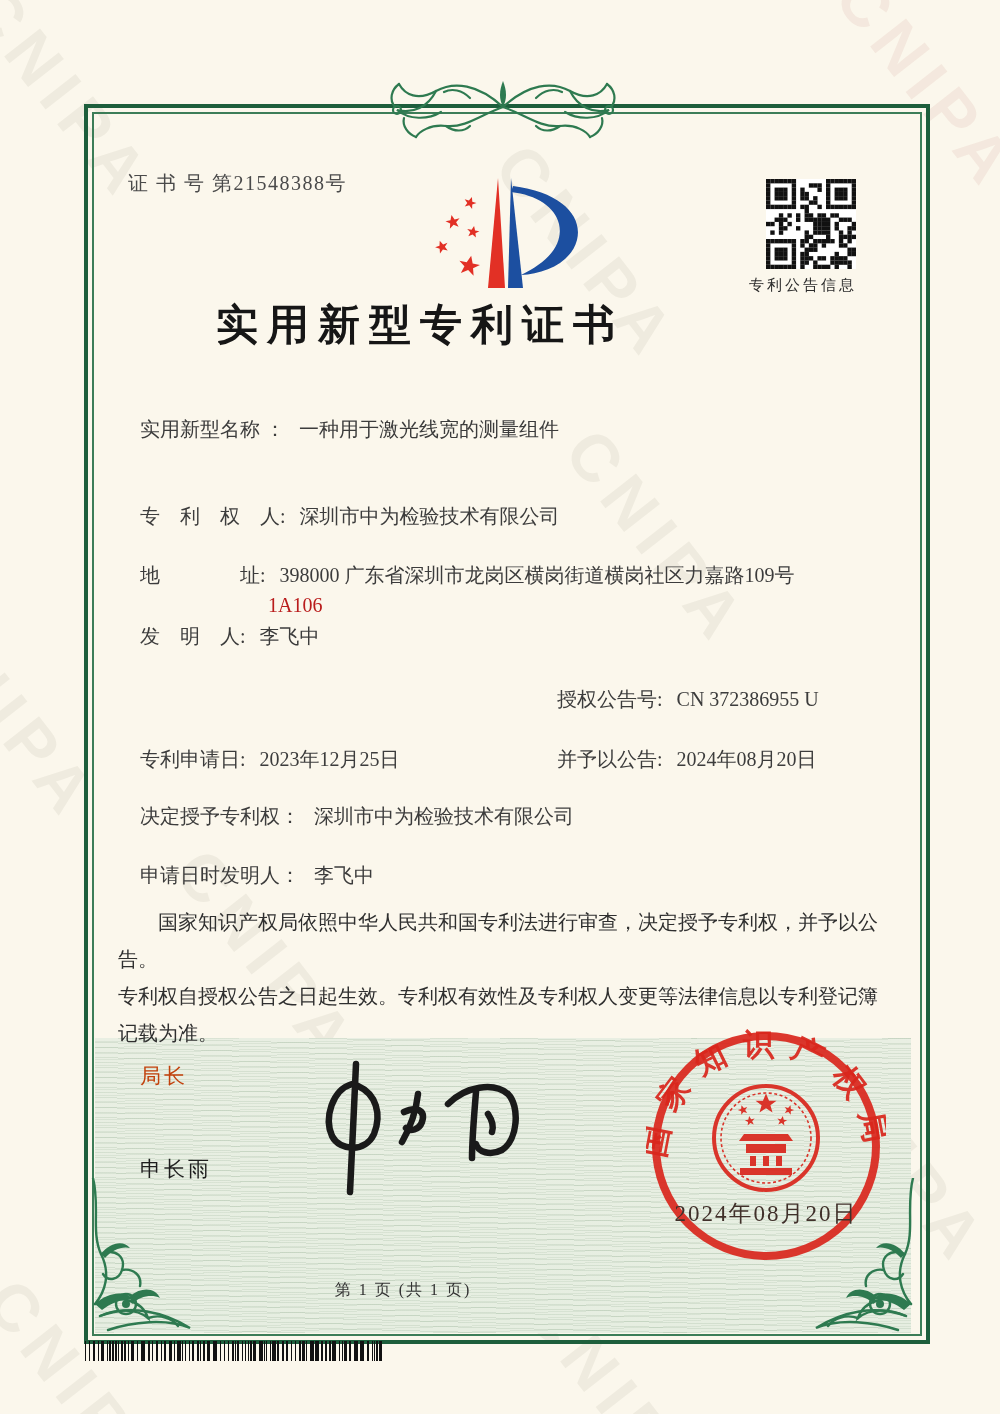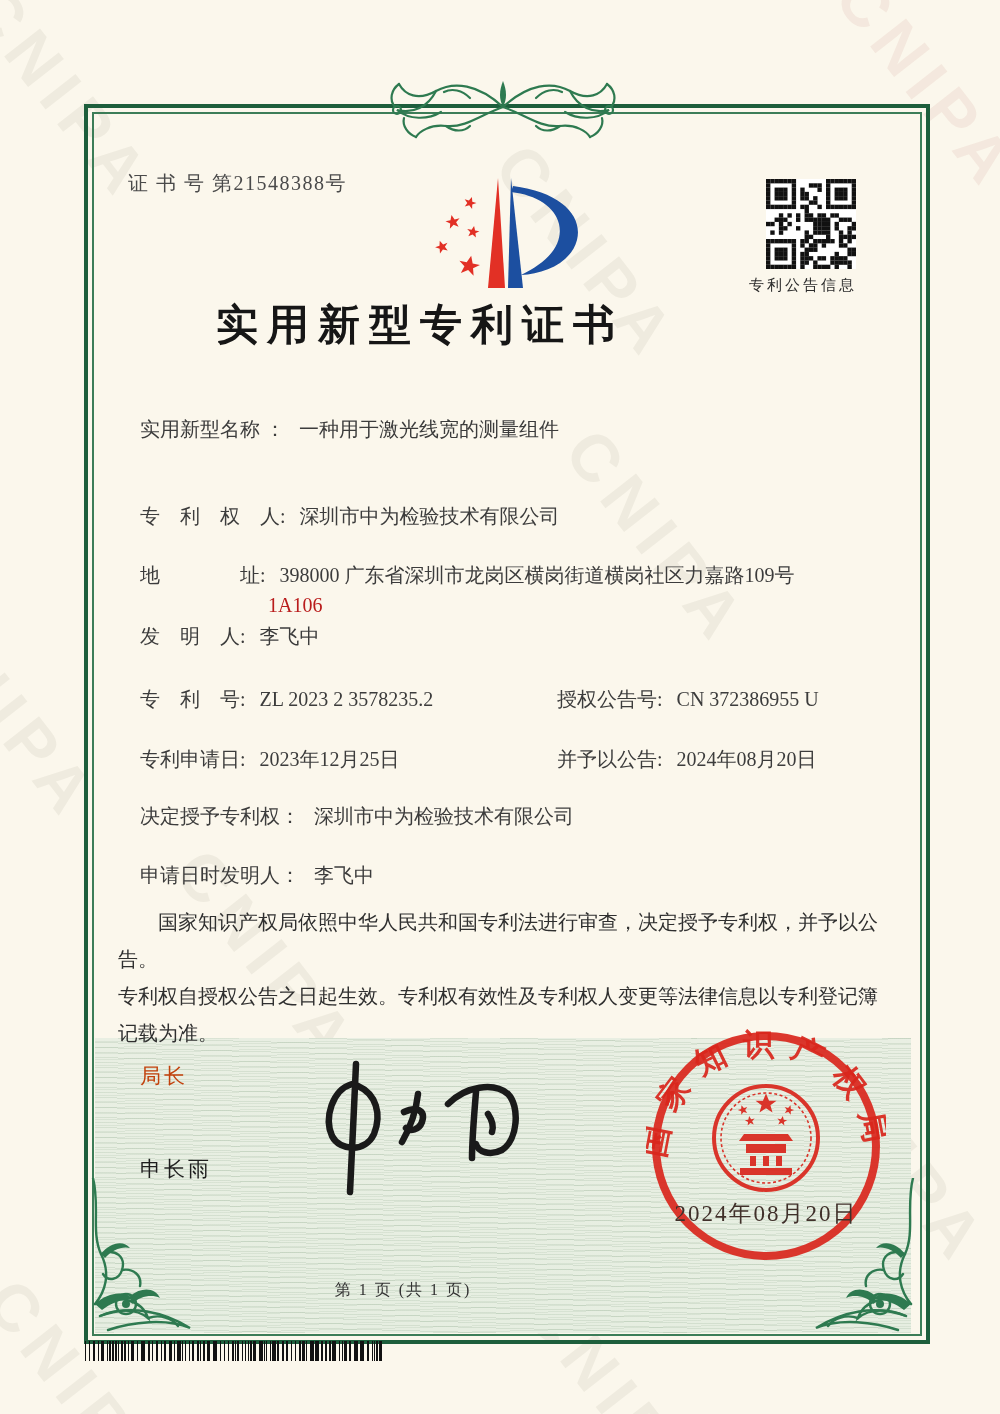--- a/index.html
+++ b/index.html
@@ -377,23 +377,20 @@
   <div class="row" style="top:503px;">
     <span class="lbl">专　利　权　人:</span><span class="val">深圳市中为检验技术有限公司</span>
   </div>
   <div class="row" style="top:562px;">
     <span class="lbl">地　　　　址:</span><span class="val">398000 广东省深圳市龙岗区横岗街道横岗社区力嘉路109号</span>
   </div>
   <div class="addr2" style="top:594px;">1A106</div>
   <div class="row" style="top:623px;">
     <span class="lbl">发　明　人:</span><span class="val">李飞中</span>
   </div>
-  <div class="row" style="top:686px;">
-    <span class="lbl">专　利　号:</span><span class="val">ZL 2023 2 3578235.2</span>
-  </div>
   <div class="row row2" style="top:686px;">
     <span class="lbl">授权公告号:</span><span class="val">CN 372386955 U</span>
   </div>
   <div class="row" style="top:746px;">
     <span class="lbl">专利申请日:</span><span class="val">2023年12月25日</span>
   </div>
   <div class="row row2" style="top:746px;">
     <span class="lbl">并予以公告:</span><span class="val">2024年08月20日</span>
   </div>
   <div class="row" style="top:803px;">

